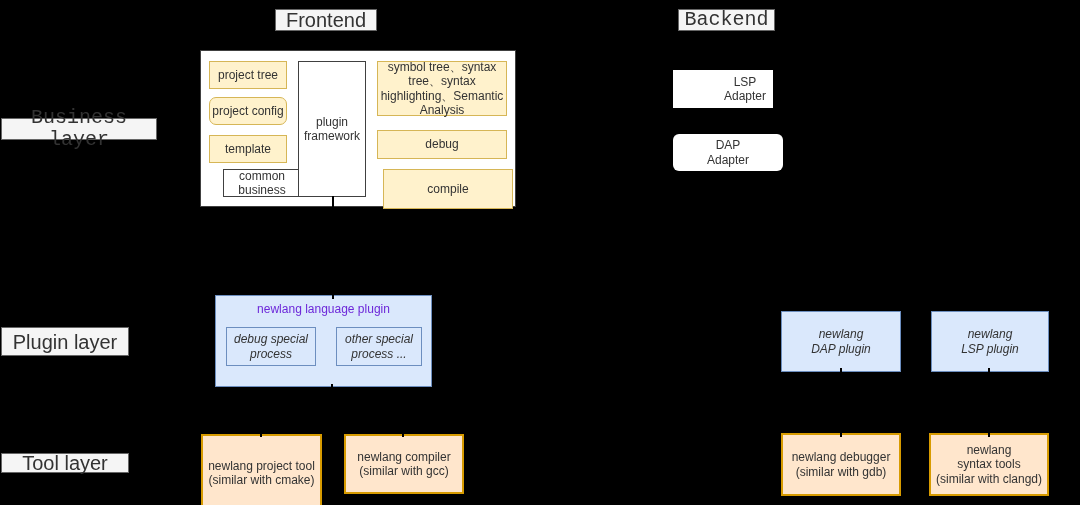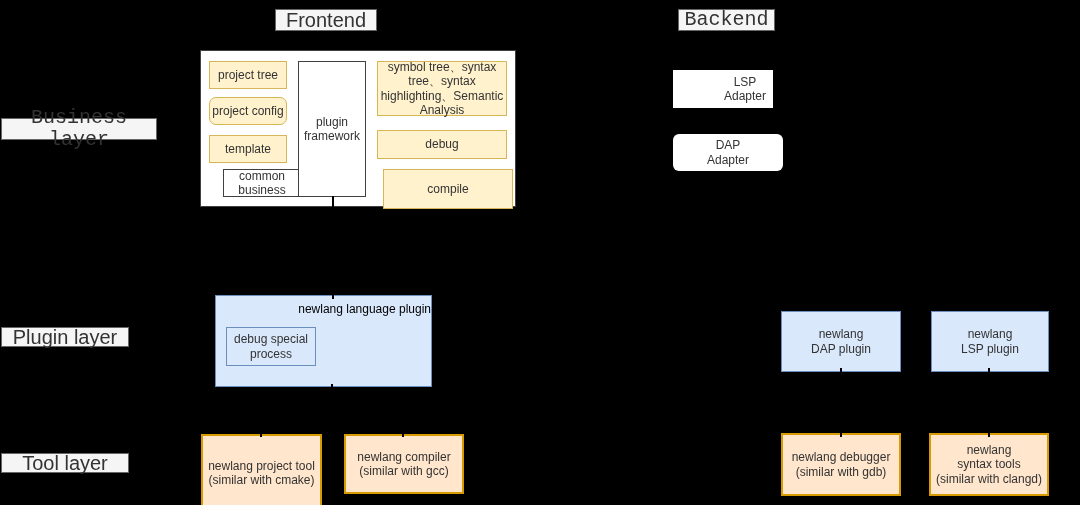--- a/index.html
+++ b/index.html
@@ -27,58 +27,58 @@
   .gray-label {
     background: #f5f5f5;
     border: 1px solid #666;
     font-size: 20px;
     line-height: 1.1;
     color: #333;
   }
   .yellow { background: #fff2cc; border: 1px solid #d6b656; }
   .white-edge { background: #ffffff; border: 1px solid #404040; }
   .plain { background: #ffffff; }
-  .blue { background: #dae8fc; border: 1px solid #6c8ebf; }
+  .blue { background: #dae8fc; border: 1px solid #6c8ebf; font-style: italic; }
   .orange { background: #ffe6cc; border: 2px solid #d79b00; }
   .container {
     position: absolute;
     box-sizing: border-box;
     background: #ffffff;
     border: 1px solid #404040;
   }
   .blue-container {
     position: absolute;
     box-sizing: border-box;
     background: #dae8fc;
     border: 1px solid #6c8ebf;
   }
   .blue-title {
     position: absolute;
     left: 0; right: 0; top: 6px;
-    text-align: right;
+    text-align: center;
     font-size: 12px;
-    color: #000000;
+    color: #6d28d9;
   }
   .stub {
     position: absolute;
     width: 2px;
     background: #000;
     z-index: 10;
   }
 </style>
 </head>
 <body>
 
 <div class="stage">
 
   <div class="box gray-label" style="left:275px; top:9px; width:102px; height:22px;">Frontend</div>
   <div class="box gray-label" style="left:678px; top:9px; width:97px; height:22px;font-family:Liberation Mono, monospace;">Backend</div>
 
   <div class="box gray-label" style="left:1px; top:118px; width:156px; height:22px;font-family:Liberation Mono, monospace;">Business layer</div>
-  <div class="box gray-label" style="left:1px; top:327px; width:128px; height:20px;">Plugin layer</div>
+  <div class="box gray-label" style="left:1px; top:327px; width:128px; height:29px;">Plugin layer</div>
   <div class="box gray-label" style="left:1px; top:445px; width:128px; height:20px;margin-top:8px;">Tool layer</div>
 
   <div class="container" style="left:200px; top:50px; width:316px; height:157px;">
     <div class="box yellow" style="left:8px; top:10px; width:78px; height:28px;">project tree</div>
     <div class="box yellow" style="left:8px; top:46px; width:78px; height:28px;border-radius:7px;">project config</div>
     <div class="box yellow" style="left:8px; top:84px; width:78px; height:28px;">template</div>
     <div class="box white-edge" style="left:8px; top:118px; width:78px; height:28px;margin-left:14px;">common
 business</div>
     <div class="box white-edge" style="left:97px; top:10px; width:68px; height:136px;">plugin
 framework</div>
@@ -92,20 +92,22 @@
 
   <div class="box plain" style="left:673px; top:70px; width:100px; height:38px;padding-left:44px;">LSP
 Adapter</div>
   <div class="box plain" style="left:673px; top:134px; width:110px; height:37px;border-radius:6px;">DAP
 Adapter</div>
 
   <div class="blue-container" style="left:215px; top:295px; width:217px; height:92px;">
     <div class="blue-title">newlang language plugin</div>
     <div class="box blue" style="left:10px; top:31px; width:90px; height:39px;">debug special
 process</div>
+    <div class="box blue" style="left:120px; top:31px; width:86px; height:39px;">other special
+process ...</div>
   </div>
 
   <div class="box blue" style="left:781px; top:311px; width:120px; height:61px;">newlang
 DAP plugin</div>
   <div class="box blue" style="left:931px; top:311px; width:118px; height:61px;">newlang
 LSP plugin</div>
 
   <div class="box orange" style="left:201px; top:434px; width:121px; height:78px;">newlang project tool
 (similar with cmake)</div>
   <div class="box orange" style="left:344px; top:434px; width:120px; height:60px;">newlang compiler

